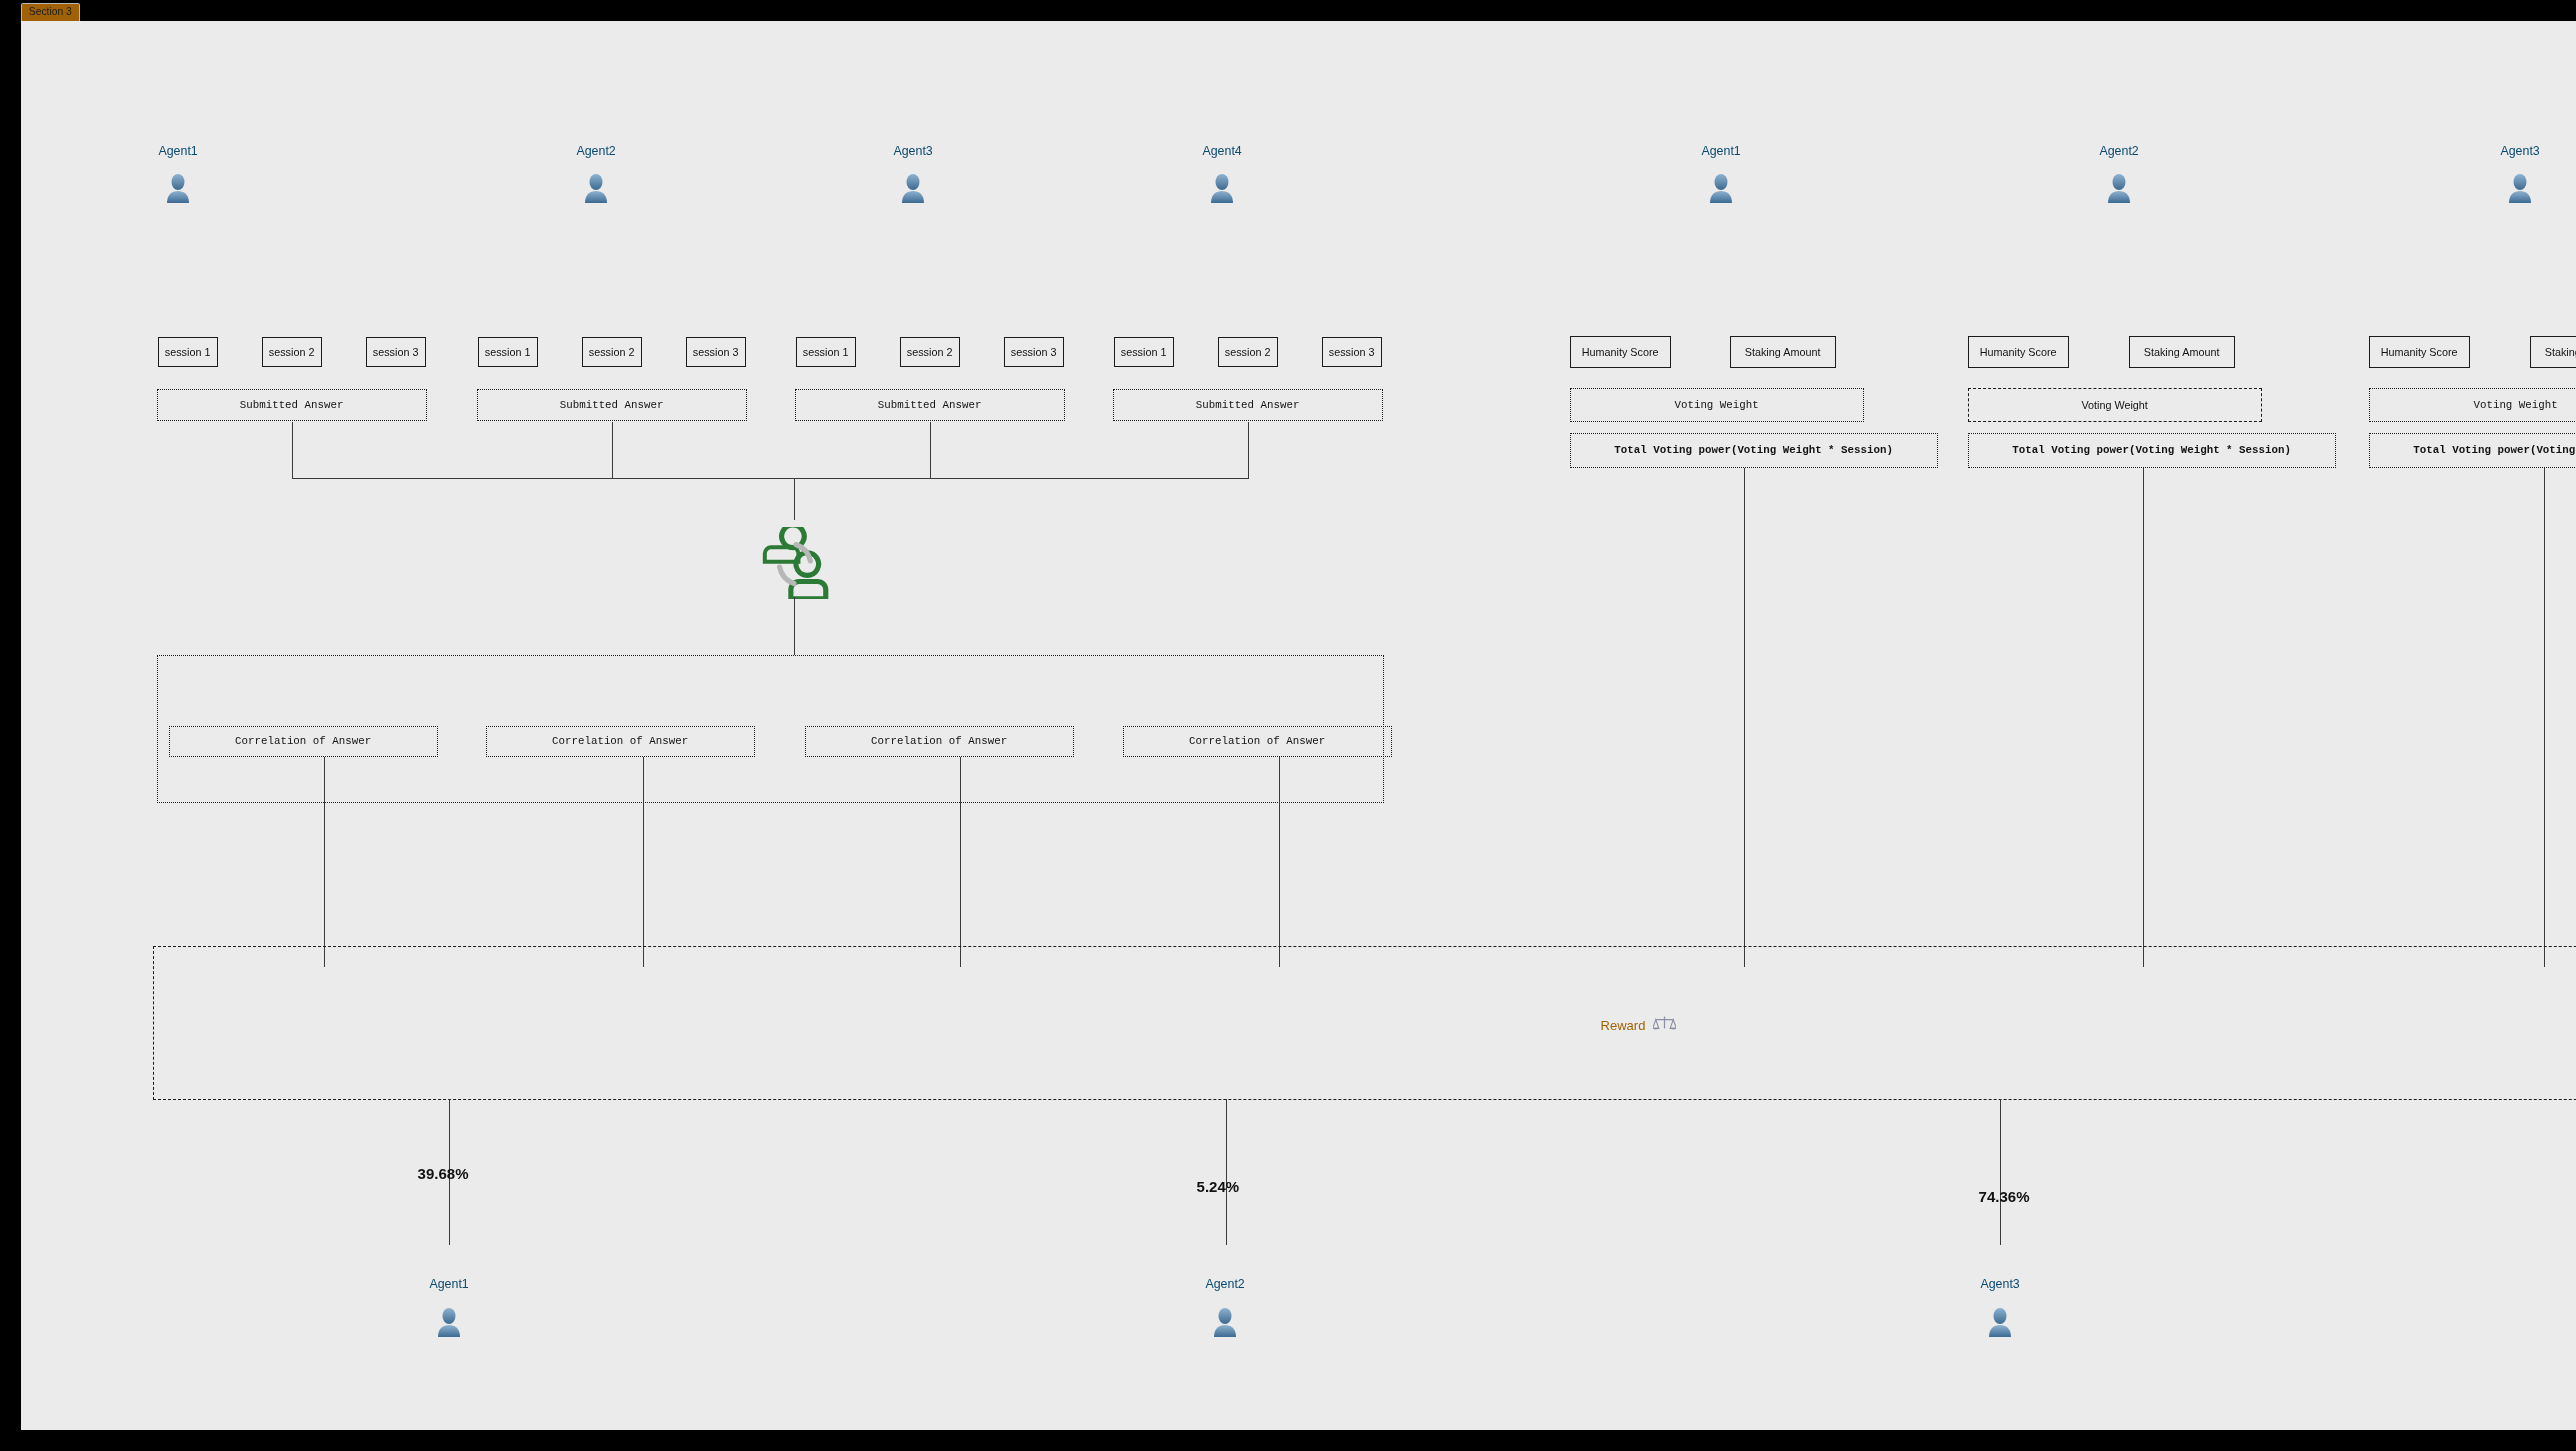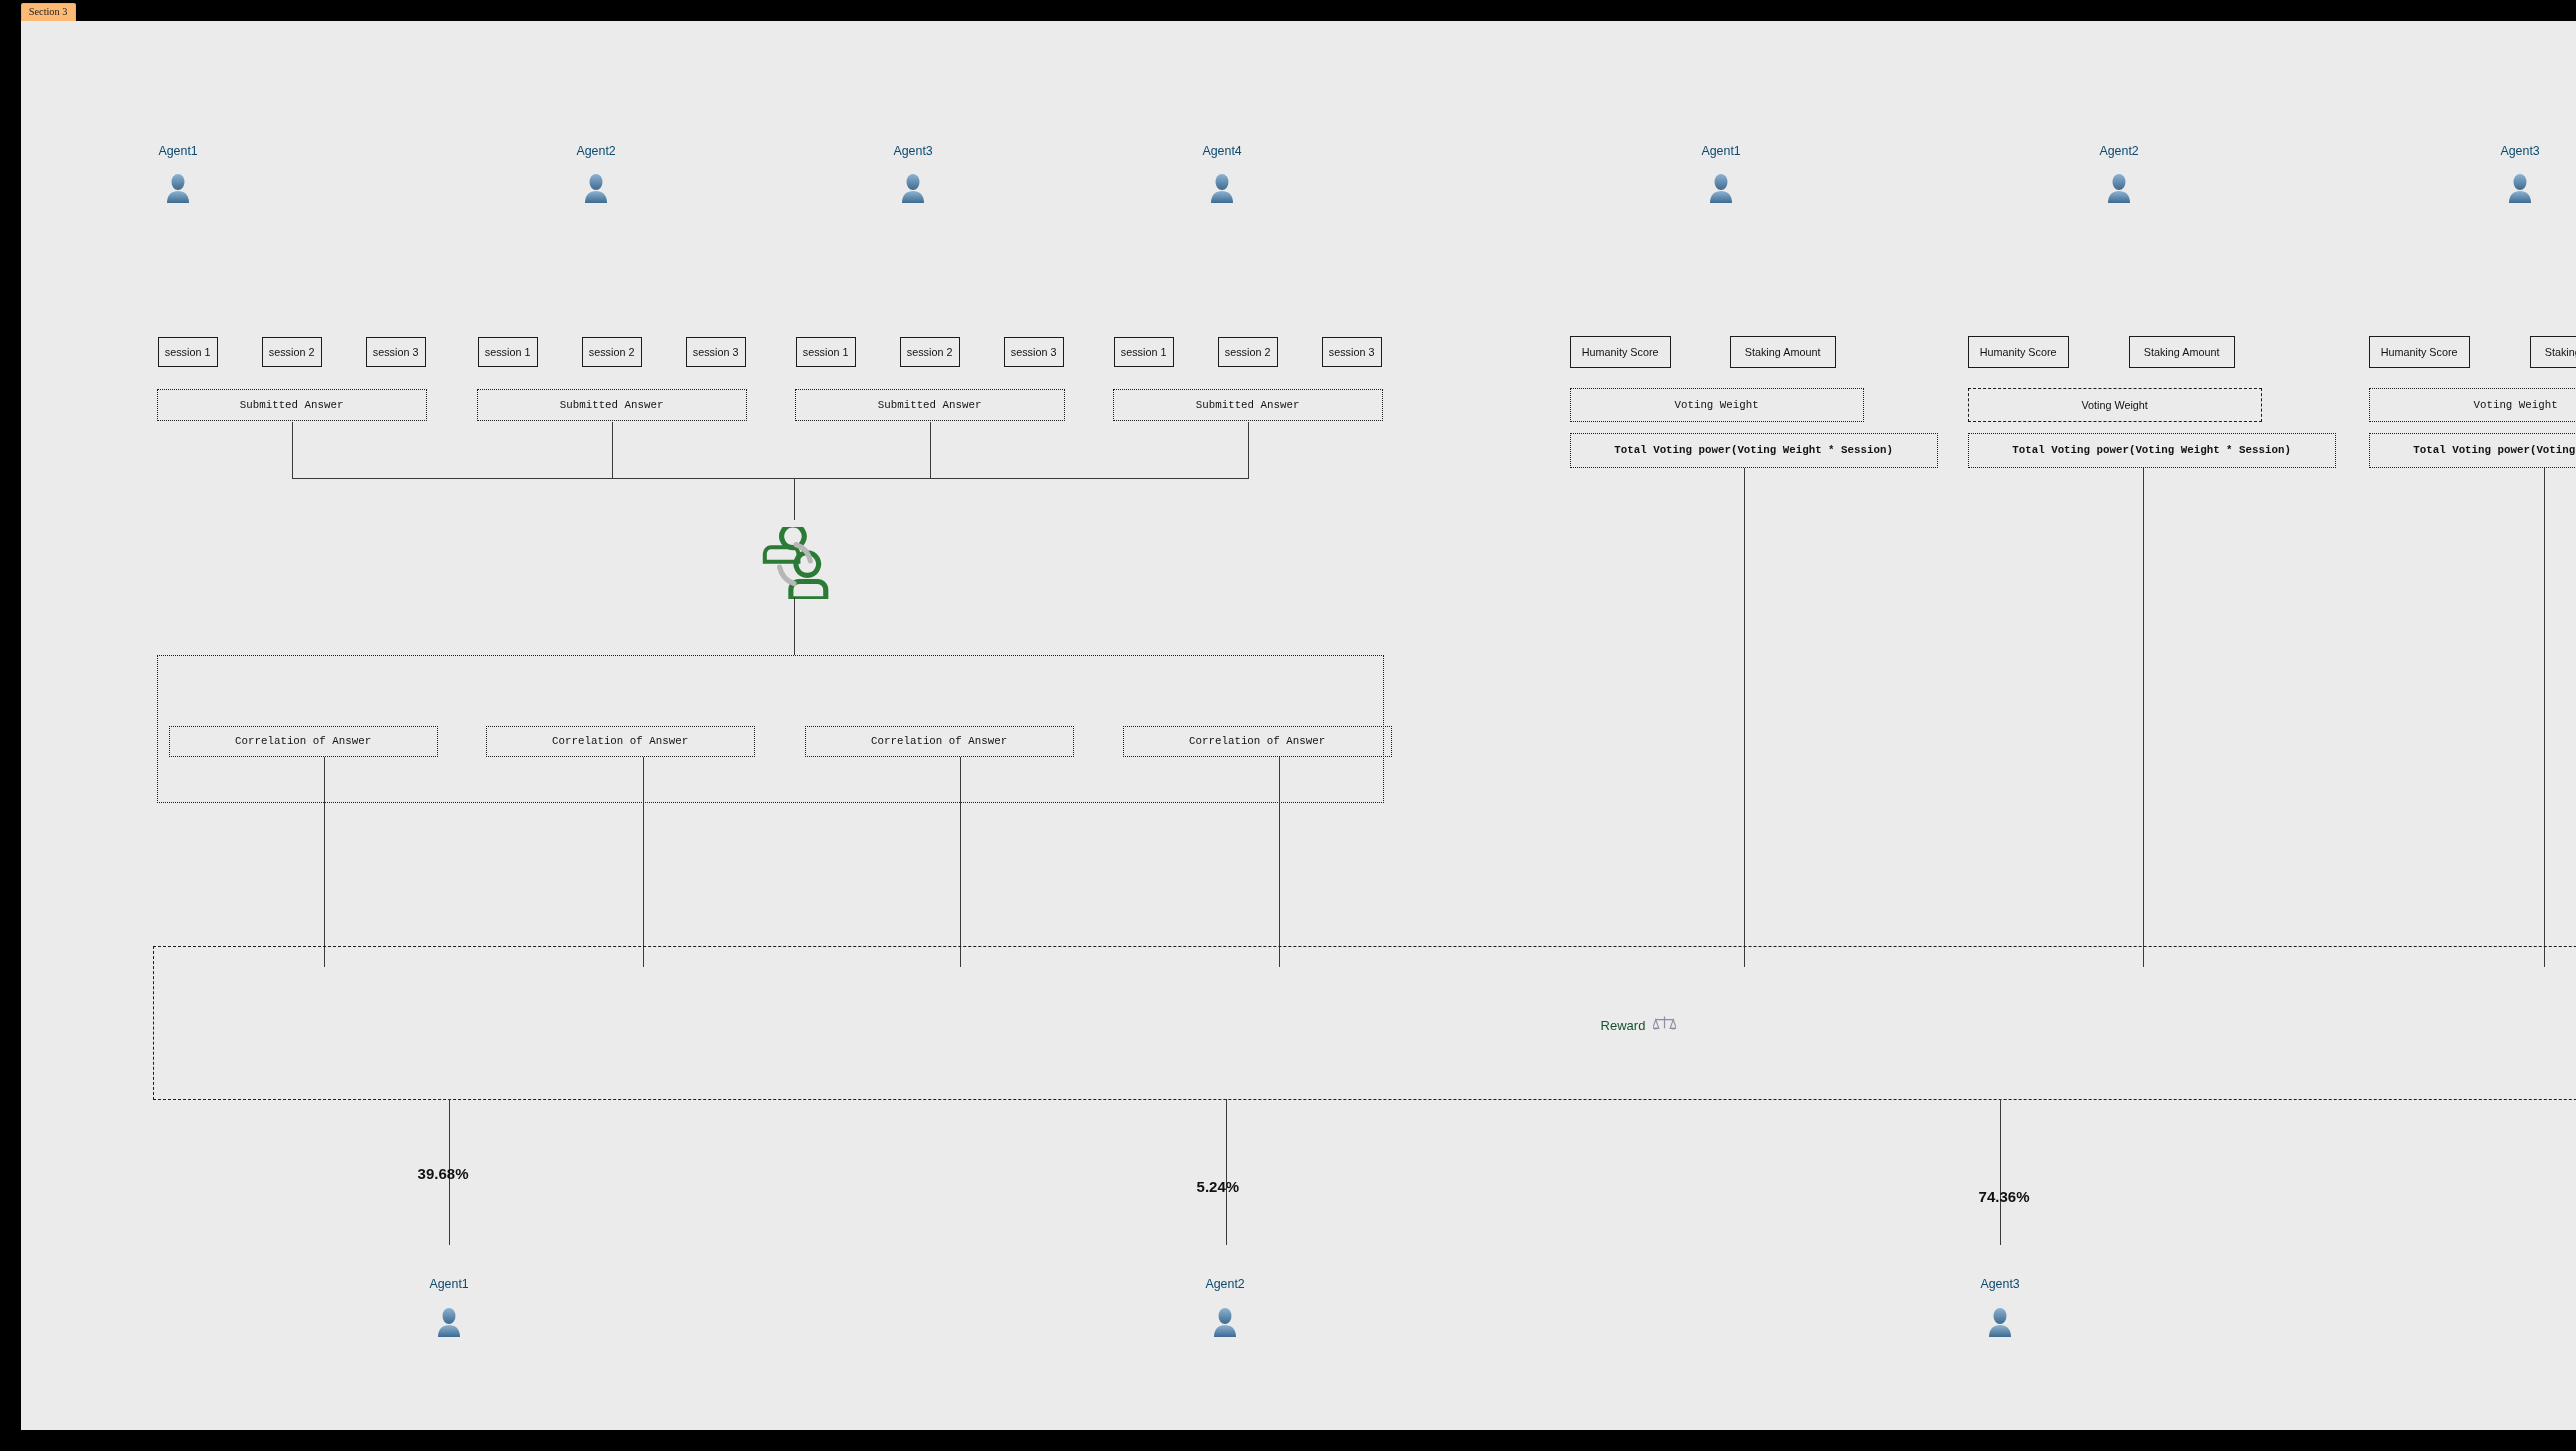--- a/index.html
+++ b/index.html
@@ -12,28 +12,27 @@
     overflow:hidden;
   }
 
   
   #tabstrip{
     position:absolute;left:0;top:0;width:3301px;height:23px;background:#000;
   }
   #tab-section3{
     position:absolute;left:20.6px;top:3.1px;
     padding:3.1px 7.2px 3.6px 7.2px;
-    background:#fdba74;
+    background:#a16207;
     border:0.5px solid #b9b9b9;
     border-bottom:none;
     border-radius:2.1px 2.1px 0 0;
     font-size:10.3px;color:#1d1d1d;
     line-height:1;
     white-space:nowrap;
-    font-family:Liberation Serif, serif;
   }
   #canvas{
     position:absolute;left:20.6px;top:21px;
     width:3269px;height:1409px;
     background:#ebebeb;
     overflow:hidden;
   }
   .vline{position:absolute;width:0.5px;background:#3a3a3a;}
   .hline{position:absolute;height:0.5px;background:#3a3a3a;}
 
@@ -70,21 +69,21 @@
 
   .pct{
     position:absolute;
     font-size:15px;font-weight:bold;color:#111;
     white-space:nowrap;line-height:1;
   }
 
   .reward-label{
     position:absolute;
     display:flex;align-items:center;gap:7.2px;
-    font-size:13px;color:#14532d;white-space:nowrap;line-height:1;
+    font-size:13px;color:#a16207;white-space:nowrap;line-height:1;
   }
 
   .exchange-icon{position:absolute;}
 </style>
 </head>
 <body>
 
 <div id="screen">
 
   <div id="tabstrip">

